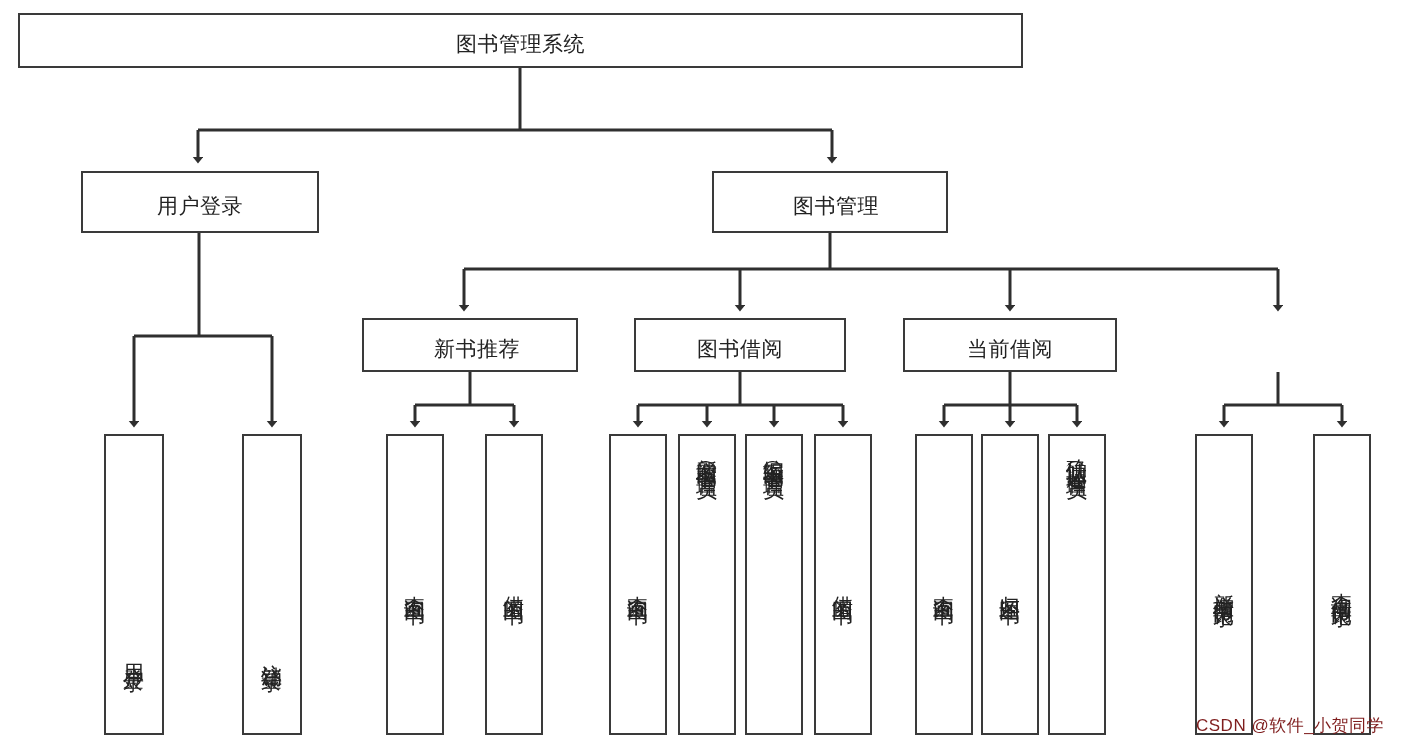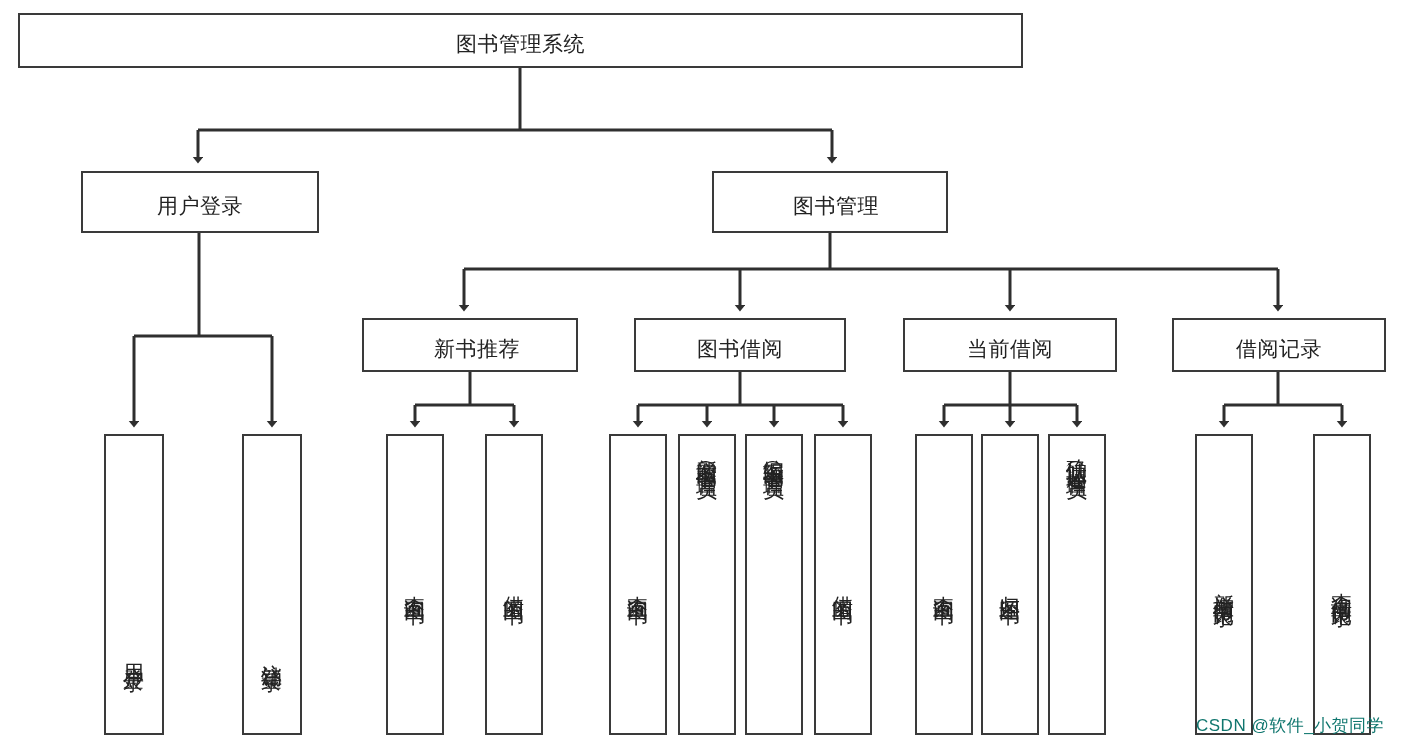--- a/index.html
+++ b/index.html
@@ -15,21 +15,21 @@
   .h .lbl{font-size:21px;letter-spacing:.5px;margin-top:8px;}
   .root .lbl{font-size:21px;}
 
   
   .v{align-items:flex-start;padding-top:6px;}
   .v.mid{align-items:center;padding-top:0;}
   .v.bot{align-items:flex-end;padding-bottom:74px;}
   .v .lbl{writing-mode:vertical-rl;text-orientation:upright;font-size:21px;letter-spacing:3px;
           line-height:1;}
 
-  #watermark{position:absolute;left:1196px;top:714px;font-size:17px;color:#0f766e;
+  #watermark{position:absolute;left:1196px;top:714px;font-size:17px;color:#7f1d1d;
              letter-spacing:.5px;z-index:5;white-space:nowrap;}
 </style>
 </head>
 <body>
 
 <div id="stage">
 
   <svg class="edges" viewBox="0 0 1405 747">
     <defs>
       <marker id="arw" markerWidth="9" markerHeight="11" refX="3.2" refY="5.4" orient="auto" markerUnits="userSpaceOnUse">
@@ -93,23 +93,20 @@
 
   <div class="node h" style="left:362px;top:318px;width:216px;height:54px;padding-left:14px;">
     <span class="lbl">新书推荐</span>
   </div>
   <div class="node h" style="left:903px;top:318px;width:214px;height:54px;">
     <span class="lbl">当前借阅</span>
   </div>
   <div class="node h" style="left:634px;top:318px;width:212px;height:54px;">
     <span class="lbl">图书借阅</span>
   </div>
-  <div class="node h" style="left:1172px;top:318px;width:214px;height:54px;">
-    <span class="lbl">借阅记录</span>
-  </div>
 
   <div class="node v bot" style="left:104px;top:434px;width:60px;height:301px;">
     <span class="lbl">用户登录</span>
   </div>
   <div class="node v bot" style="left:242px;top:434px;width:60px;height:301px;">
     <span class="lbl">注销登录</span>
   </div>
 
   <div class="node v mid" style="left:386px;top:434px;width:58px;height:301px;">
     <span class="lbl">查询图书</span>

